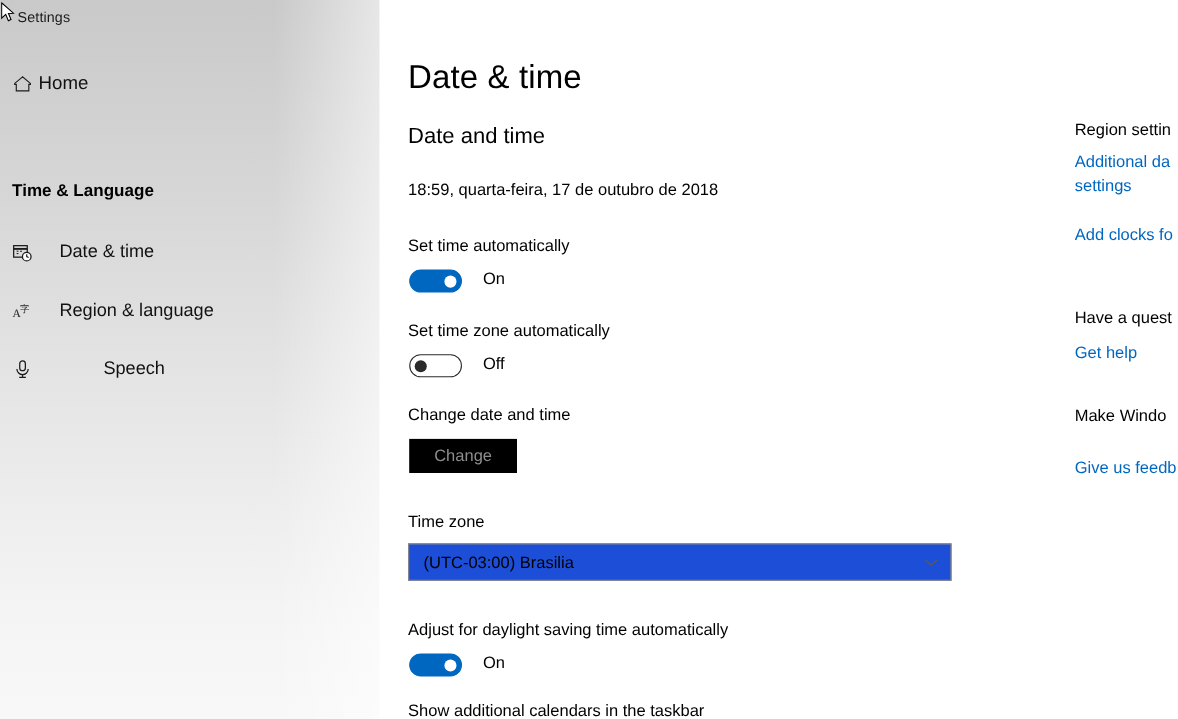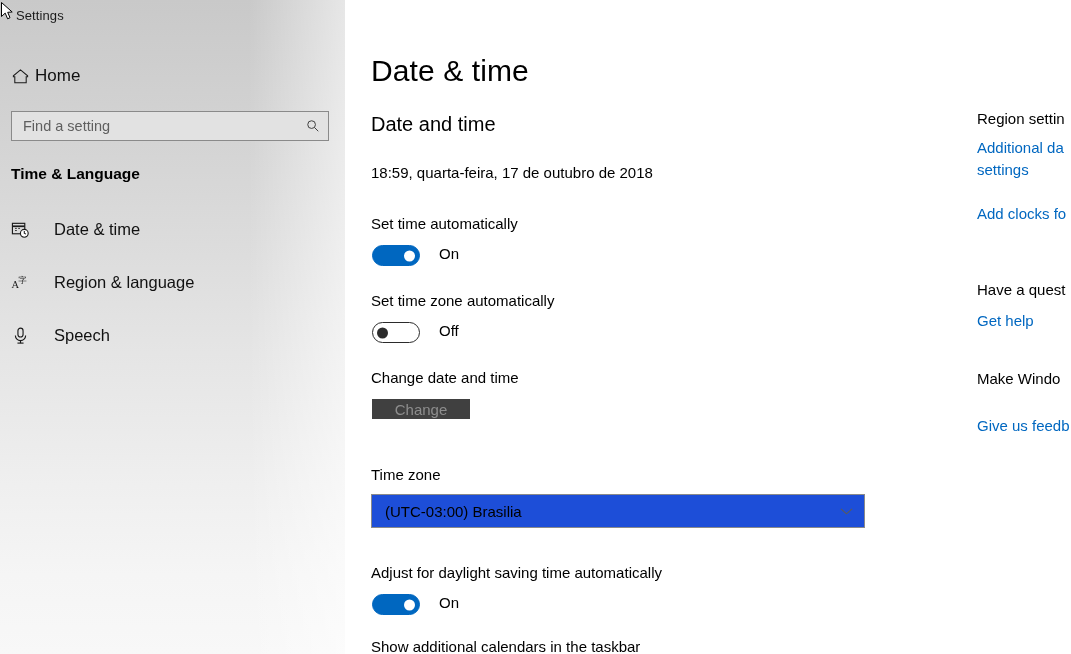--- a/index.html
+++ b/index.html
@@ -136,21 +136,21 @@
     align-items: center;
     justify-content: flex-start;
   }
   .nav-item .nav-label {
     margin-left: 19px;
     font-size: 16.5px;
     color: #111111;
   }
   #nav-datetime { top: 209px; }
   #nav-region   { top: 262px; }
-  #nav-speech   { top: 315px; }
+  #nav-speech   { top: 315px; gap: 40px; }
 
   
   #main {
     position: absolute;
     left: 345px; top: 0;
     width: 726px;
     height: 654px;
     background: #ffffff;
     overflow: hidden;
   }
@@ -232,22 +232,22 @@
   #label-set-time        { top: 215px; }
   #toggle-row-set-time   { top: 245px; }
   #label-set-tz          { top: 292px; }
   #toggle-row-set-tz     { top: 322px; }
   #label-change-dt       { top: 369px; }
 
   #change-button {
     position: absolute;
     left: 27px; top: 399px;
     width: 98px;
-    height: 20px;
-    background: #404040;
+    height: 31px;
+    background: #000000;
     border: 0;
     font-family: "Liberation Sans", sans-serif;
     font-size: 15px;
     color: #8d8d8d;
     cursor: default;
   }
 
   #label-timezone { top: 466px; }
 
   #timezone-select {
@@ -327,29 +327,20 @@
 
     <div id="home-row">
       <span class="nav-icon">
         <svg width="19" height="19" viewBox="0 0 20 20">
           <path d="M10 3 L2.5 9.3 L2.5 10.2 L4 10.2 L4 16.5 L16 16.5 L16 10.2 L17.5 10.2 L17.5 9.3 Z" fill="none" stroke="#1b1b1b" stroke-width="1.1"></path>
         </svg>
       </span>
       <span id="home-label">Home</span>
     </div>
 
-    <div id="search-box">
-      <input id="search-input" type="text" placeholder="Find a setting" style="">
-      <span id="search-icon-wrap">
-        <svg width="14" height="14" viewBox="0 0 16 16">
-          <circle cx="6.4" cy="6.4" r="4.4" fill="none" stroke="#3a3a3a" stroke-width="1.1"></circle>
-          <line x1="9.7" y1="9.7" x2="14" y2="14" stroke="#3a3a3a" stroke-width="1.1"></line>
-        </svg>
-      </span>
-    </div>
 
     <div id="category-title">Time &amp; Language</div>
 
     <div class="nav-item" id="nav-datetime">
       <span class="nav-icon">
         <svg width="19" height="19" viewBox="0 0 20 20">
           <rect x="1.5" y="3.5" width="13" height="11" fill="none" stroke="#1b1b1b" stroke-width="1.2"></rect>
           <line x1="1.5" y1="6.6" x2="14.5" y2="6.6" stroke="#1b1b1b" stroke-width="1.8"></line>
           <line x1="4.3" y1="8.8" x2="6.1" y2="8.8" stroke="#1b1b1b" stroke-width="1"></line>
           <line x1="7.6" y1="8.8" x2="9.4" y2="8.8" stroke="#1b1b1b" stroke-width="1"></line>

